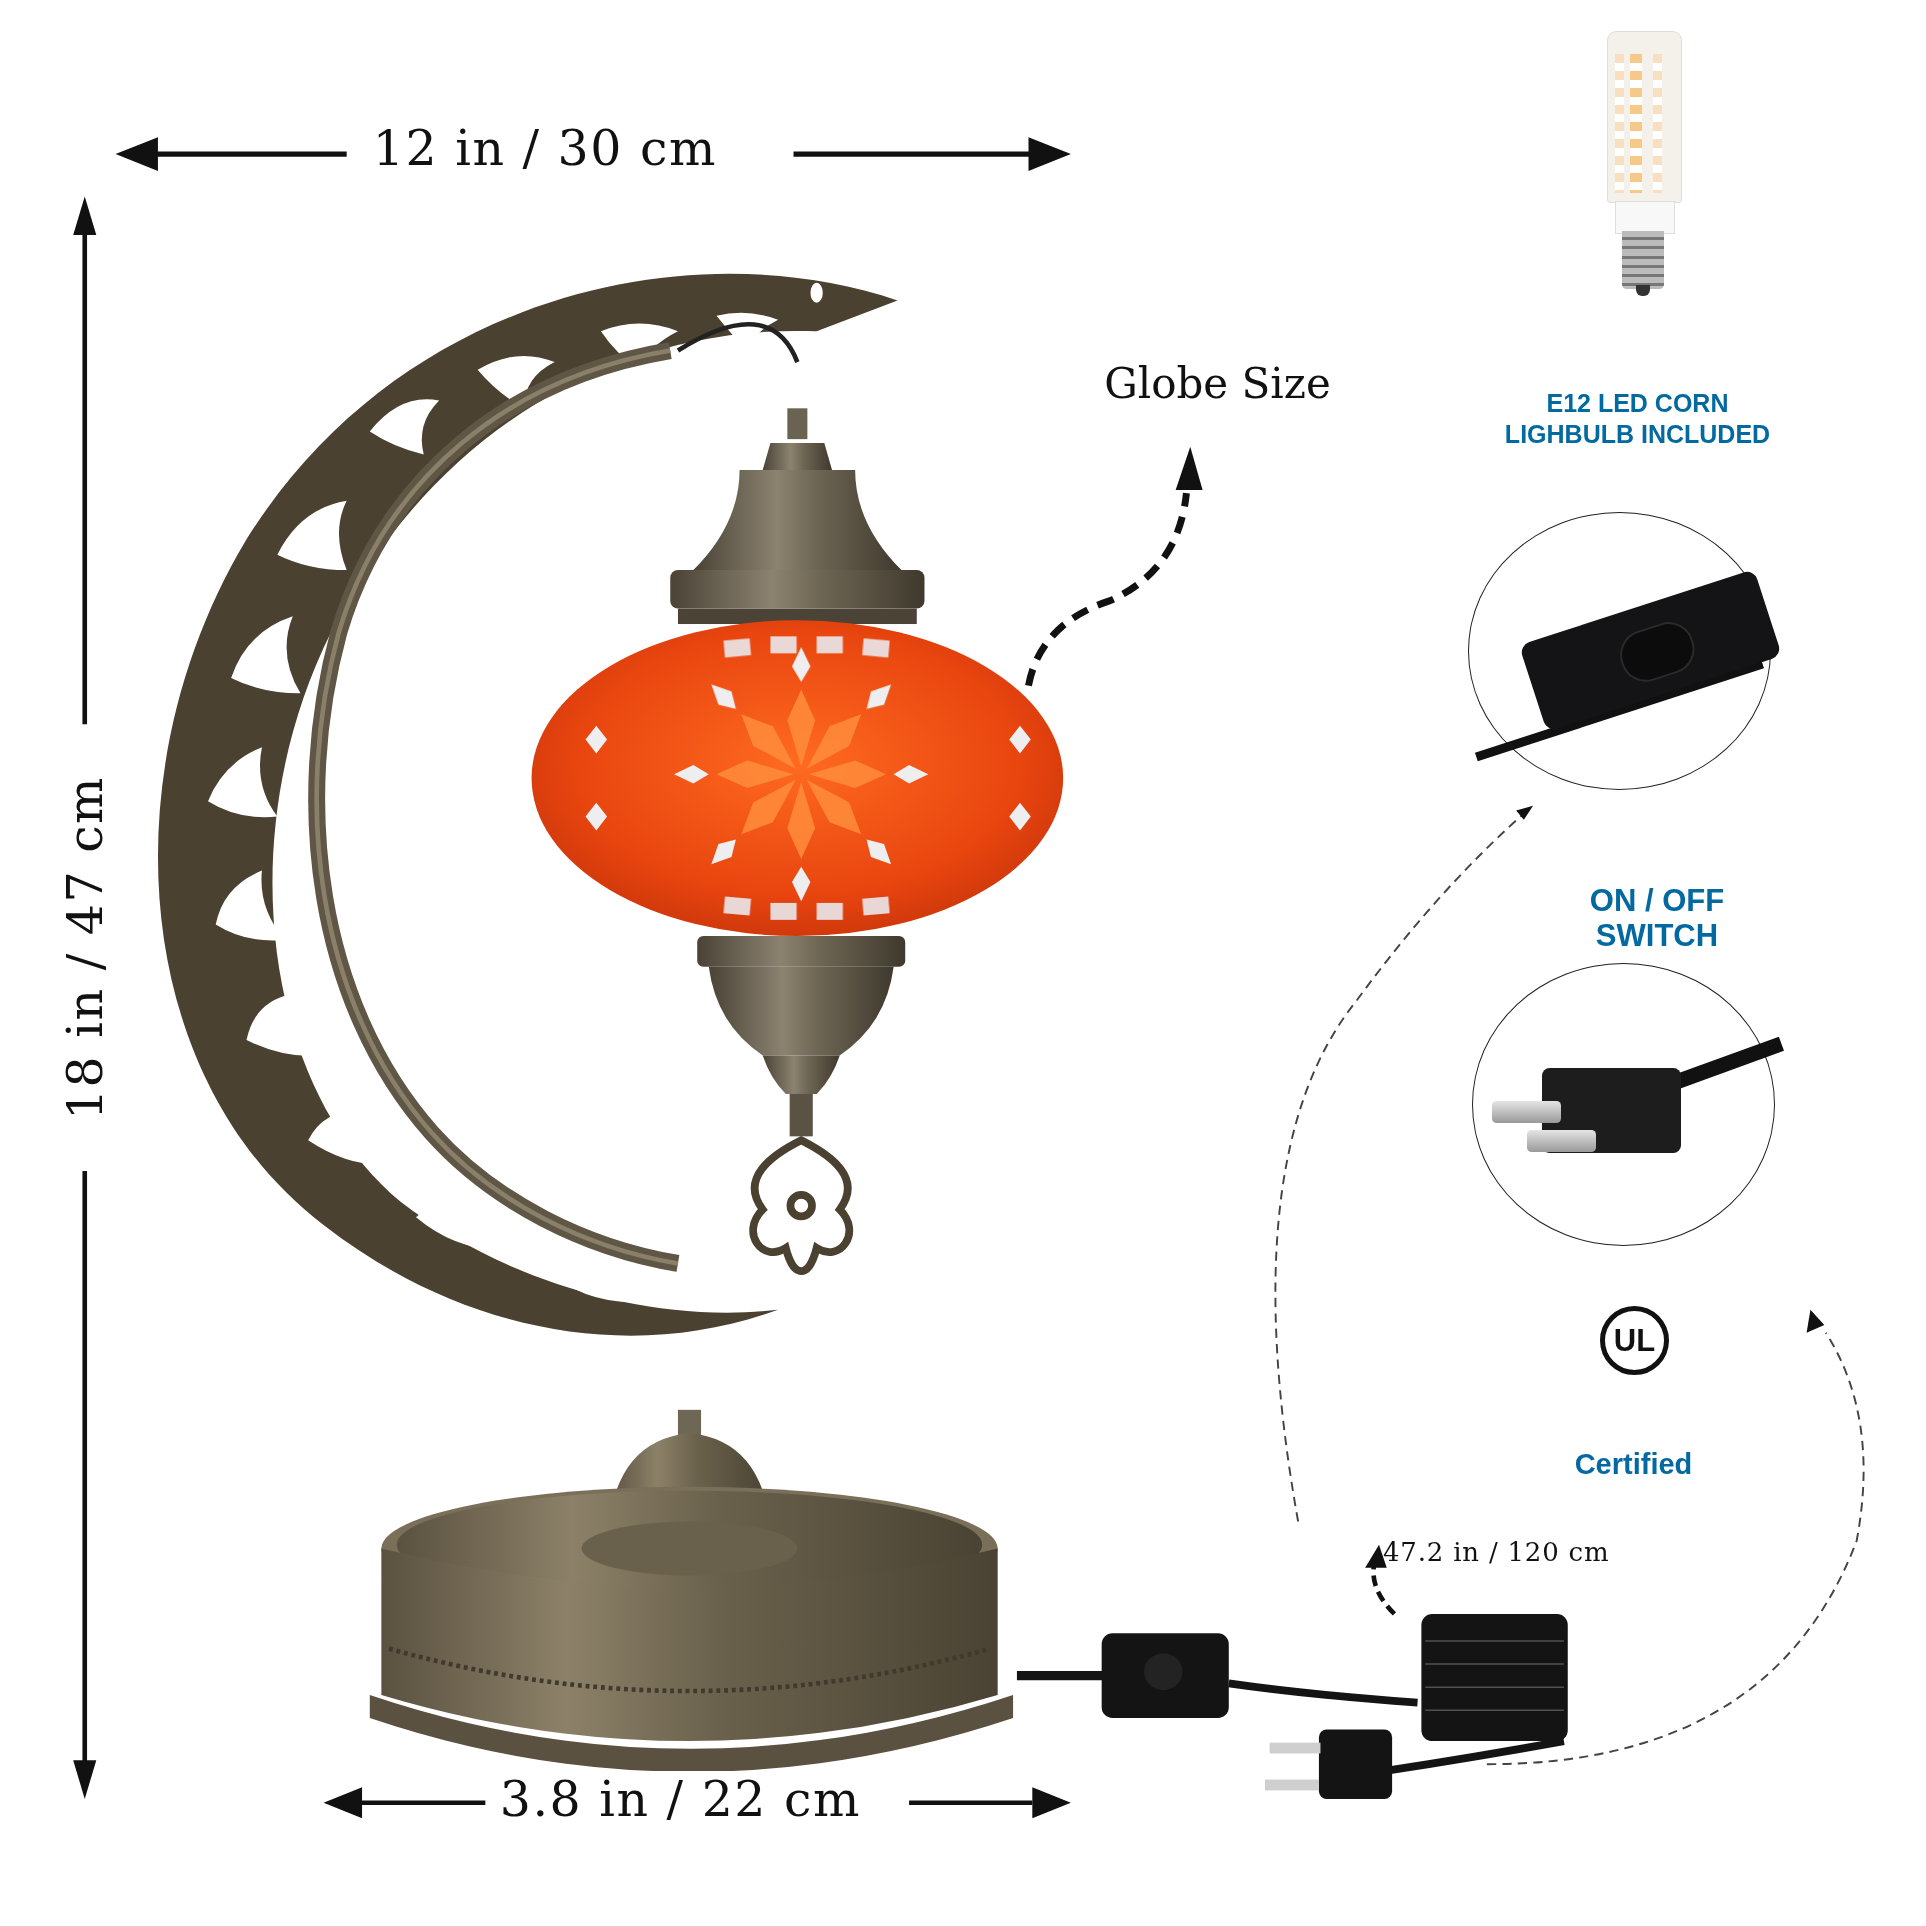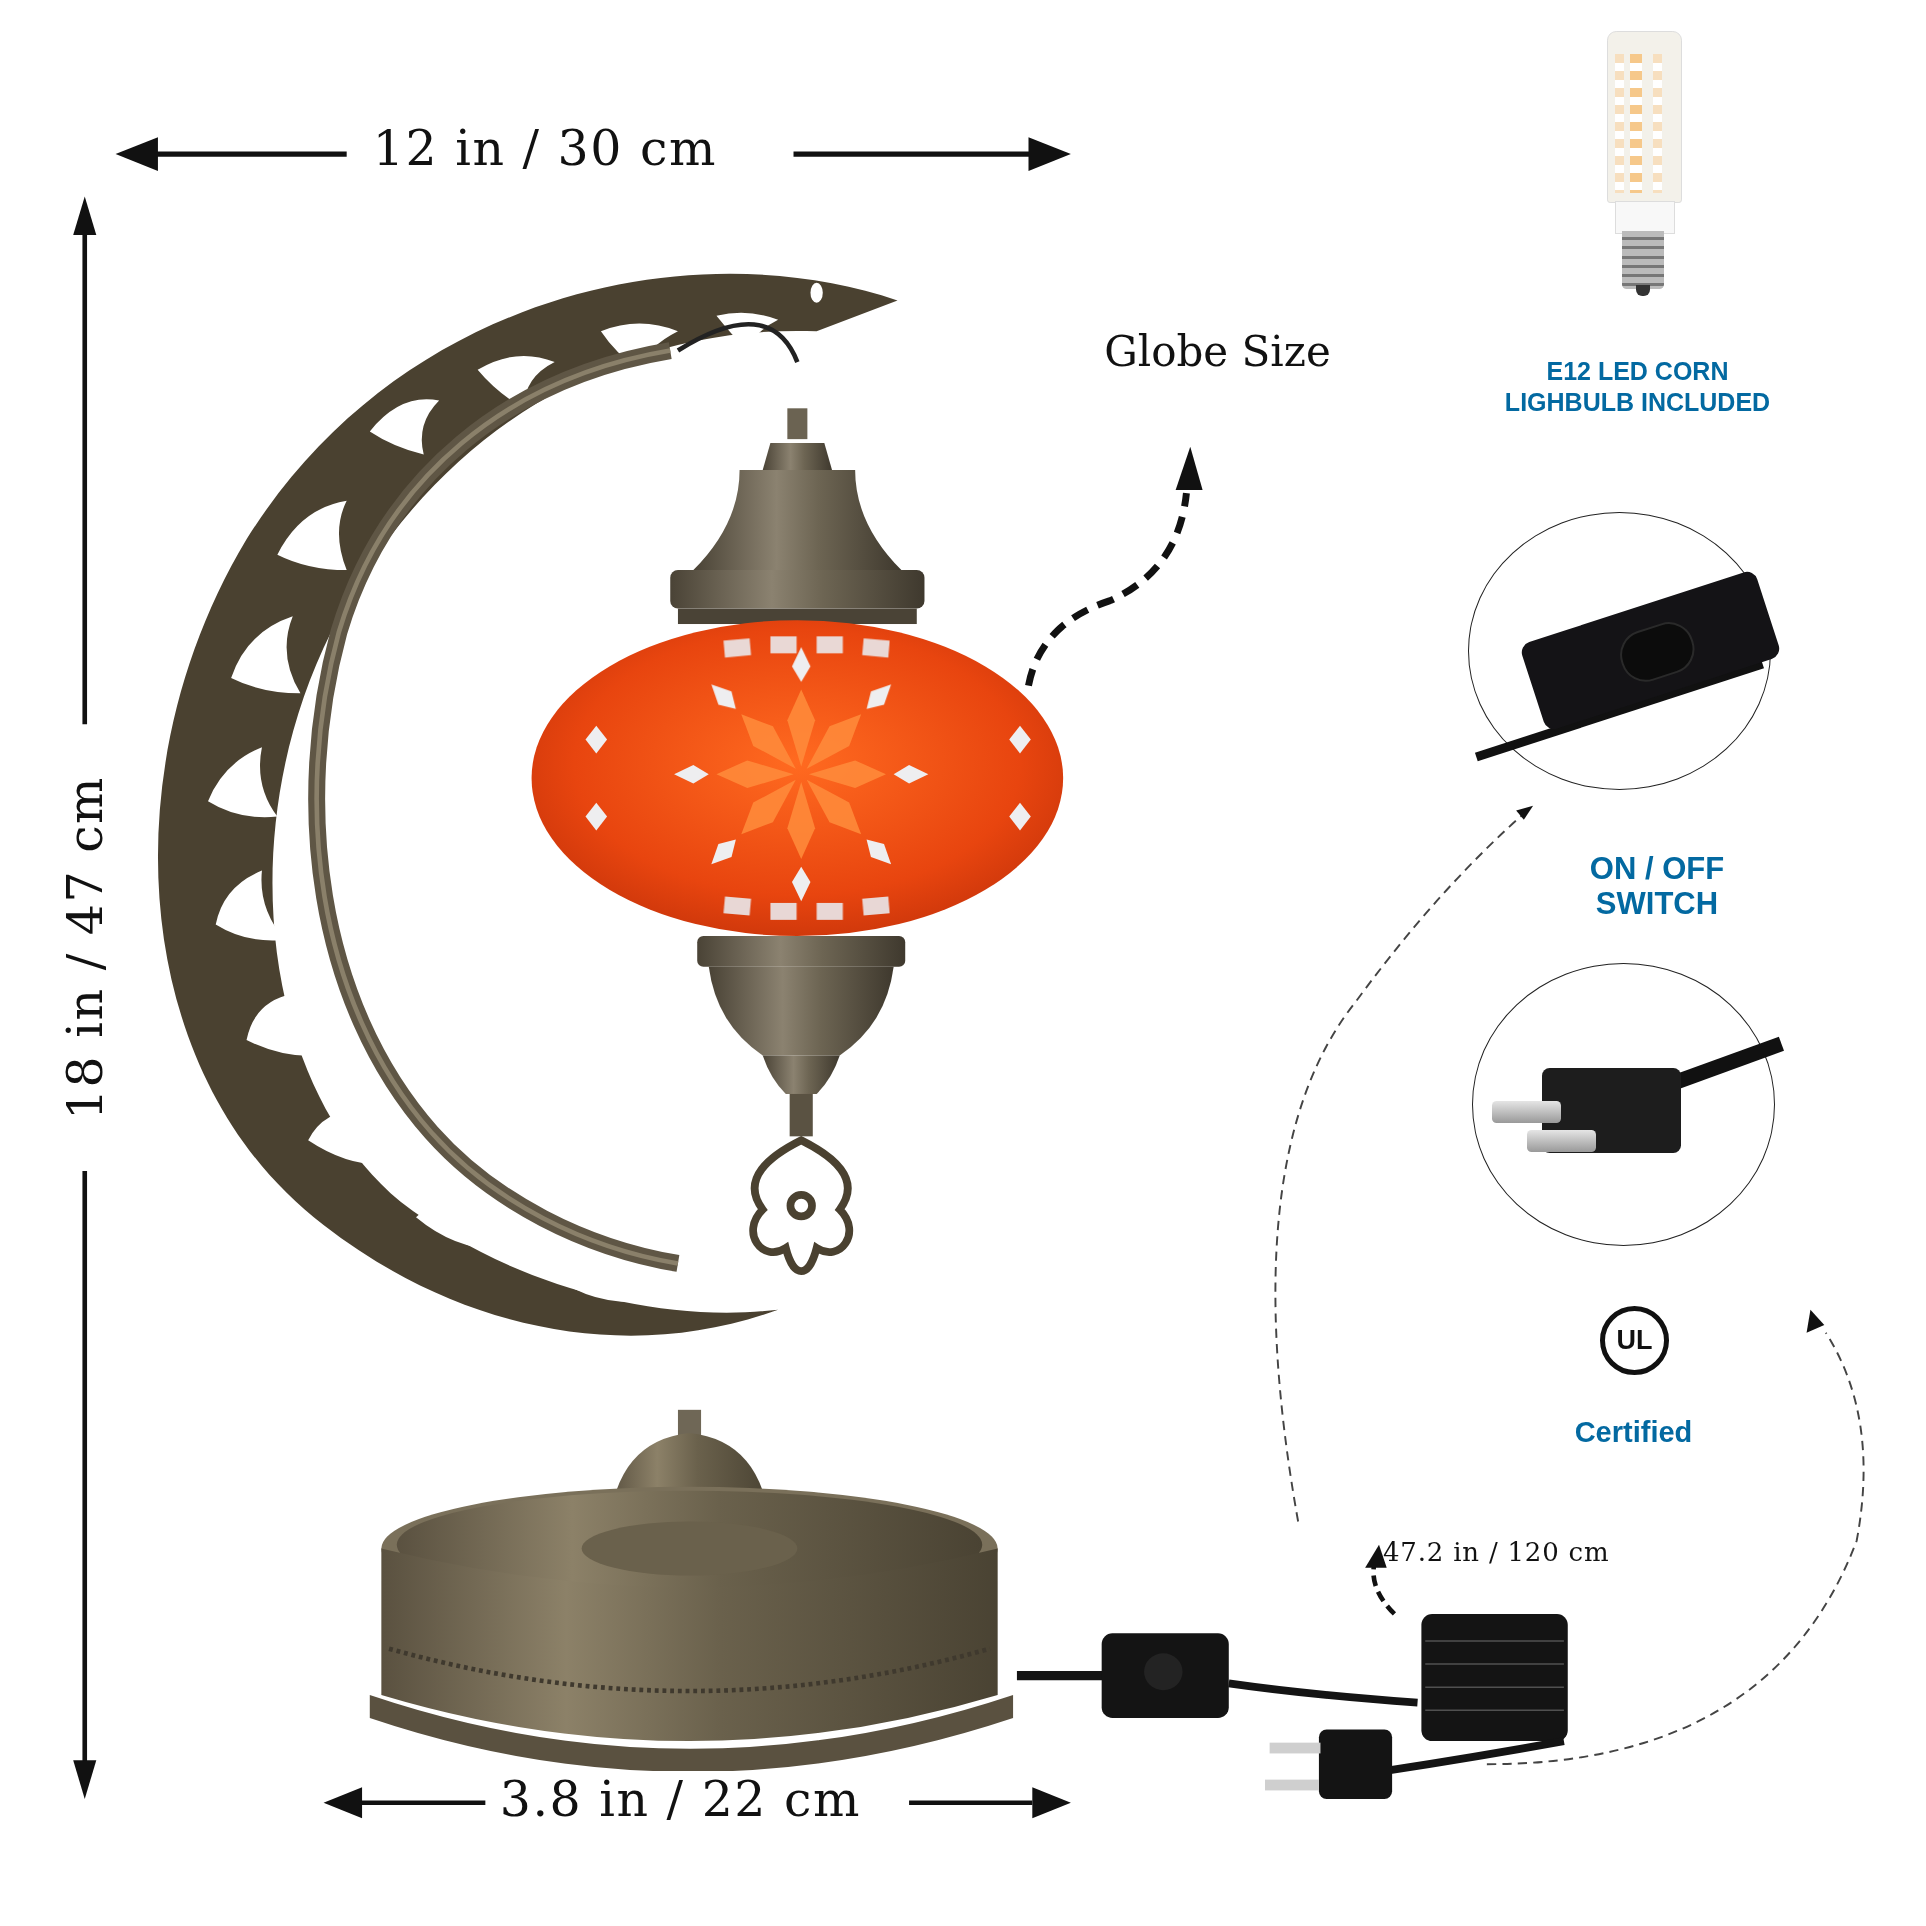--- a/index.html
+++ b/index.html
@@ -1,21 +1,21 @@
 <!DOCTYPE html>
 <html style="font-size:12.3px"><head>
 <meta charset="utf-8">
 <style>
   html, body { margin:0; padding:0; background:#ffffff; }
   body { width:1926px; height:1926px; position:relative; overflow:hidden; }
   .abs { position:absolute; }
   .serif { font-family: "DejaVu Serif", "Liberation Serif", serif; color:#111; }
   .sans  { font-family: "Liberation Sans", "DejaVu Sans", sans-serif; font-weight:bold; color:#0369a1; }
   .dim-text { font-size:49px; letter-spacing:1.5px; white-space:nowrap; background:#fff; padding:0 10.8px; }
-  .label-center { text-align:center; }
+  .label-center { text-align:center;margin-top:32px; }
   svg { position:absolute; left:0; top:0; }
   .circle-frame { position:absolute; border:1.5px solid #222; border-radius:50%; background:#fff; }
 </style>
 </head>
 <body>
 
 <svg width="1926" height="1926" viewBox="0 0 2500 2500">
   <defs>
     <radialGradient id="globeGrad" cx="50%" cy="45%" r="60%">
       <stop offset="0%" stop-color="#ff6a20"></stop>
@@ -225,15 +225,15 @@
   <div>SWITCH</div>
 </div>
 
 <div class="circle-frame" style="left:1472px; top:963px; width:301px; height:281px;">
   <div style="position:absolute; left:196px; top:92px; width:116px; height:15.4px; background:#111; transform:rotate(-20deg);"></div>
   <div style="position:absolute; left:69px; top:104px; width:139px; height:85px; background:#1d1d1d; border-radius:7.7px;"></div>
   <div style="position:absolute; left:19px; top:137px; width:69px; height:21.6px; background:linear-gradient(#e5e5e5,#999); border-radius:4.6px;"></div>
   <div style="position:absolute; left:54px; top:166px; width:69px; height:21.6px; background:linear-gradient(#e5e5e5,#999); border-radius:4.6px;"></div>
 </div>
 
-<div class="abs" style="left:1600px; top:1306px; width:59px; height:59px; border:5.4px solid #111; border-radius:50%; text-align:center; font-family:'Liberation Sans',sans-serif; font-weight:bold; font-size:27px; line-height:59px; color:#111;">UL</div>
+<div class="abs" style="left:1600px; top:1306px; width:59px; height:59px; border:5.4px solid #111; border-radius:50%; text-align:center; font-family:'Liberation Sans',sans-serif; font-weight:bold; font-size:31px; line-height:59px; color:#111;">UL</div>
 <div class="abs sans label-center" style="left:1541px; top:1416px; width:185px; font-size:29px; font-weight:bold;">Certified</div>
 
 
 </body></html>

